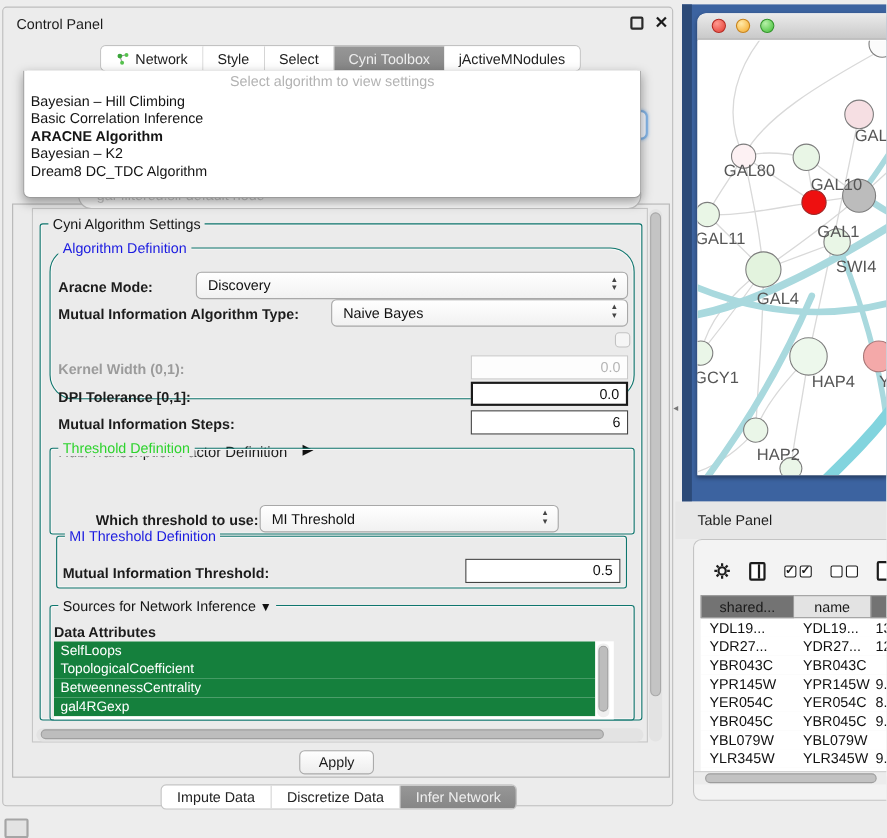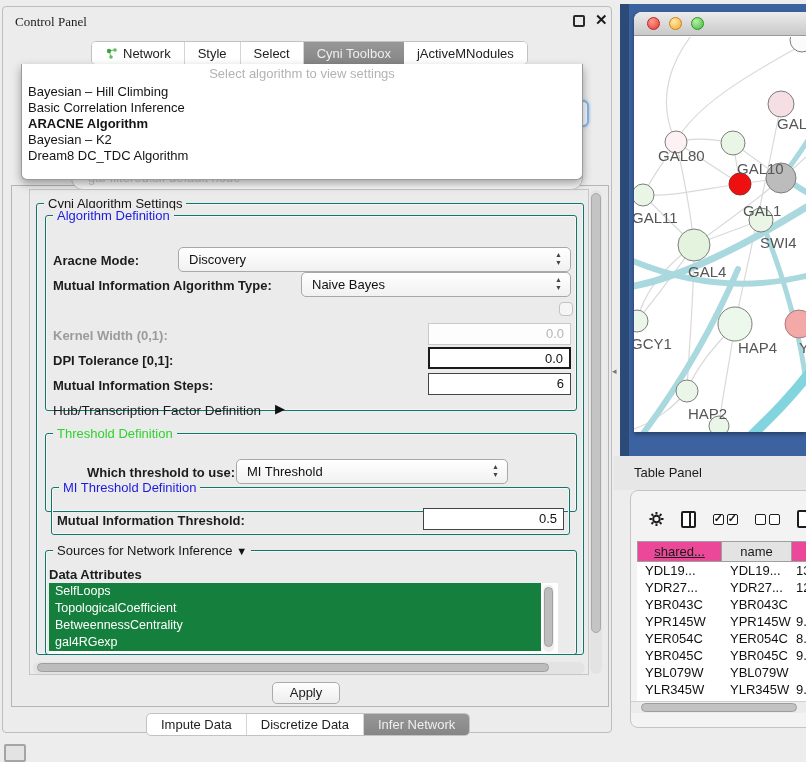--- a/index.html
+++ b/index.html
@@ -2,21 +2,21 @@
 <html><head>
 <meta charset="utf-8">
 <style>
   * { margin:0; padding:0; box-sizing:border-box; }
   body { font-family:"Liberation Sans", sans-serif; background:#ededed; }
   #page { position:relative; width:806px; height:762px; overflow:hidden; background:#ededed; }
 
   
   .cp-window { position:absolute; left:2px; top:6px; width:610px; height:727px;
     background:#ececec; border:1px solid #bdbdbd; border-radius:4px; }
-  .cp-title { position:absolute; left:12px; top:7px; font-size:13px; color:#1c1c1c;font-family:Liberation Serif, serif; }
+  .cp-title { position:absolute; left:12px; top:7px; font-size:13px; color:#1c1c1c; }
   .cp-float { position:absolute; left:570px; top:8px; width:12px; height:12px;
     border:2px solid #2a2a2a; border-radius:2px; background:transparent; }
   .cp-close { position:absolute; left:592px; top:4px; font-size:15px; font-weight:bold; color:#1a1a1a; }
 
   
   .tabbar { position:absolute; left:88px; top:34px; height:24px; display:flex; align-items:stretch;
     background:#ffffff; border:1px solid #c2c2c2; border-radius:5px; overflow:hidden; }
   .tab { display:flex; align-items:center; gap:5px; padding:0 13px; font-size:13px; color:#222;
     border-right:1px solid #d5d5d5; background:#fff; }
   .tab:last-child { border-right:none; }
@@ -112,21 +112,21 @@
   .icon-col::after { content:""; position:absolute; left:6px; top:0; width:2px; height:13px; background:#1c1c1c; }
   .cbpair { display:flex; gap:3px; }
   .cb { width:11px; height:11px; border:1.5px solid #1c1c1c; border-radius:2px; position:relative; background:#fff; }
   .cb.checked::after { content:"✓"; position:absolute; left:0px; top:-3px; font-size:11px; font-weight:bold; color:#1c1c1c; }
   .icon-doc { width:14px; height:18px; border:2px solid #1c1c1c; border-radius:2px 4px 2px 2px; background:#fff; }
   .tp-table { position:absolute; left:6px; top:50px; width:174px; }
   .tp-hrow { display:flex; }
   .tp-hcell { height:21px; font-size:13px; color:#1a1a1a; text-align:center; line-height:20px;
     border:1px solid #9f9f9f; border-left:none; }
   .tp-hcell:first-child { border-left:1px solid #9f9f9f; }
-  .hc-blue { background:#ec4899;text-decoration:underline; } .hc-gray { background:#e3e3e3; }
+  .hc-blue { background:#737373; } .hc-gray { background:#e3e3e3; }
   .tp-row { display:flex; height:17px; background:#fff; }
   .tp-cell { font-size:13px; color:#111; line-height:17px; padding-left:8px; overflow:hidden; white-space:nowrap; }
   .w1 { width:85px; } .w2 { width:70px; } .w3 { width:19px; padding-left:4px; }
   .tp-hscroll { position:absolute; left:0px; top:210px; width:180px; height:12px; background:#ececec; border-top:1px solid #cfcfcf; }
   .tp-hscroll .thumb { position:absolute; left:10px; top:1px; width:156px; height:9px;
     background:#c2c2c2; border:1px solid #9d9d9d; border-radius:5px; }
 
   .corner-icon { position:absolute; left:4px; top:744px; width:22px; height:18px;
     border:2px solid #a5a5a5; background:#e3e3e3; border-radius:2px; }
 </style>
@@ -186,21 +186,21 @@
         <div class="thumb"></div>
       </div>
     <div class="hscroll">
         <div class="thumb"></div>
       </div>
 
     <div class="grp" style="left:33px; top:196px; width:548px; height:452px;">
       <div class="grp-lbl lbl-black">Cyni Algorithm Settings</div>
     </div>
 
-    <div class="grp" style="left:42px; top:208px; width:532px; height:196px;">
+    <div class="grp" style="left:42px; top:218px; width:532px; height:138px;border-radius:22px;">
       <div class="grp-lbl lbl-blue">Algorithm Definition</div>
     </div>
     <div class="fieldlbl" style="left:50px; top:246px;">Aracne Mode:</div>
     <div class="combo" style="left:175px; top:240px; width:393px;">
       <span>Discovery</span>
       <span class="arrows">▲<br>▼</span>
     </div>
     <div class="fieldlbl" style="left:50px; top:271px;">Mutual Information Algorithm Type:</div>
     <div class="combo" style="left:298px; top:265px; width:270px;">
       <span>Naive Bayes</span>
@@ -216,21 +216,21 @@
       <span>0.0</span>
     </div>
     <div class="fieldlbl" style="left:50px; top:371px;">Mutual Information Steps:</div>
     <div class="num-input" style="left:425px; top:366px; width:143px;">
       <span>6</span>
     </div>
 
     <div class="fieldlbl" style="left:50px; top:396px; font-weight:normal; font-size:13.5px;">Hub/Transcription Factor Definition</div>
     <div style="position:absolute; left:272px; top:394px; font-size:13px; color:#111;">▶</div>
 
-    <div class="grp" style="left:42px; top:426px; width:532px; height:79px;">
+    <div class="grp" style="left:42px; top:400px; width:532px; height:79px;">
       <div class="grp-lbl lbl-green">Threshold Definition</div>
     </div>
     <div class="fieldlbl" style="left:84px; top:458px;">Which threshold to use:</div>
     <div class="combo" style="left:233px; top:452px; width:272px;">
       <span>MI Threshold</span>
       <span class="arrows">▲<br>▼</span>
     </div>
     <div class="grp" style="left:48px; top:480px; width:519px; height:48px;">
       <div class="grp-lbl lbl-blue">MI Threshold Definition</div>
     </div>

